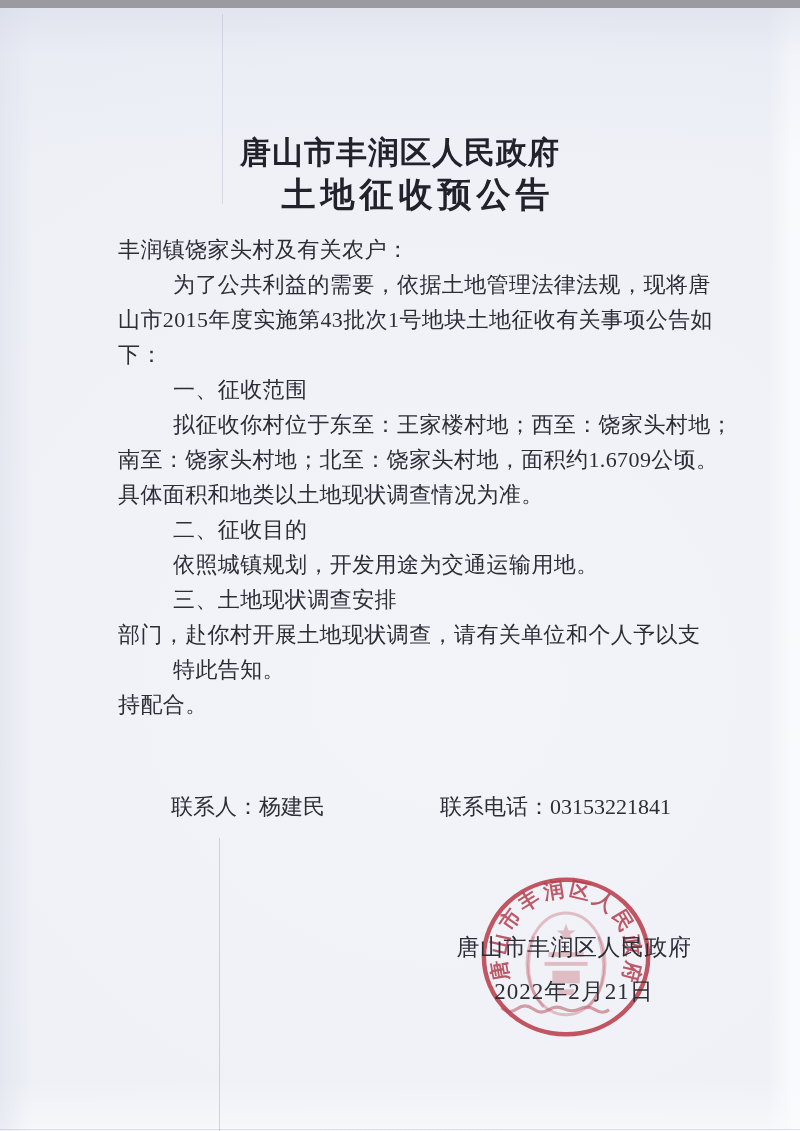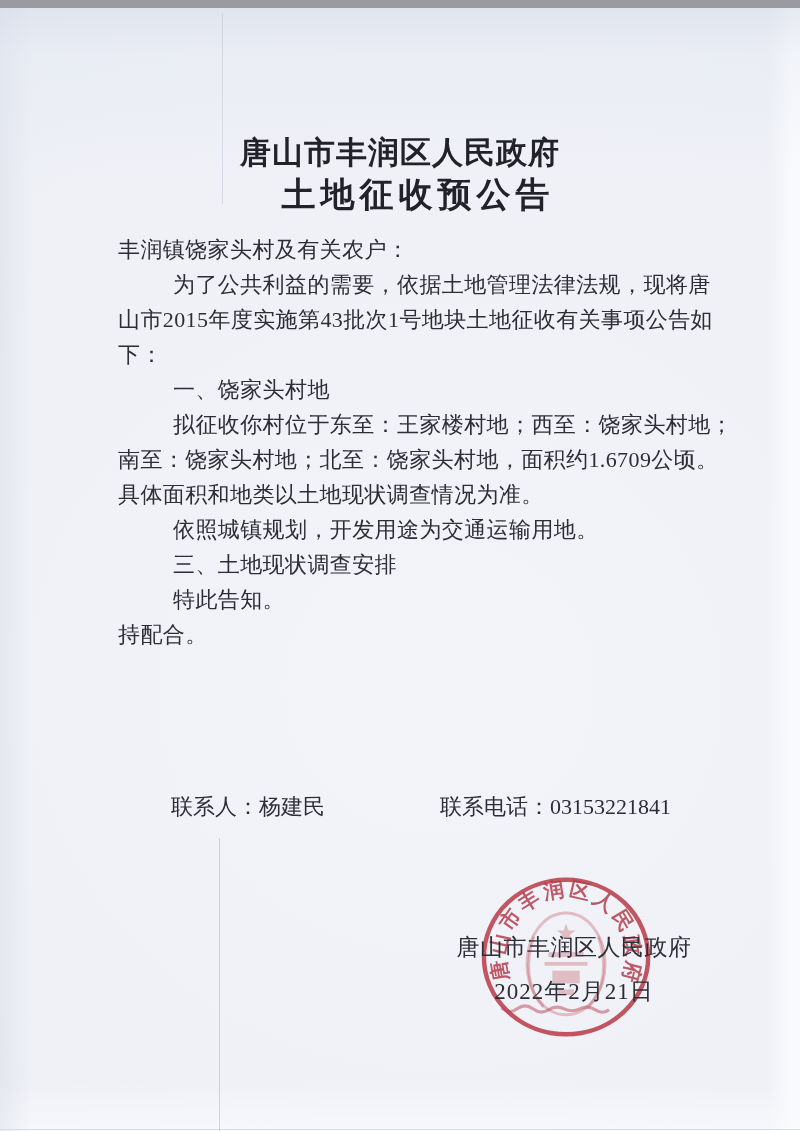--- a/index.html
+++ b/index.html
@@ -62,26 +62,28 @@
   <div class="edge-line-bottom"></div>
 
   <div class="title l1">唐山市丰润区人民政府</div>
   <div class="title l2">土地征收预公告</div>
 
   <div class="body-text">
       <div class="bline">丰润镇饶家头村及有关农户：</div>
       <div class="bline ind">为了公共利益的需要，依据土地管理法律法规，现将唐</div>
       <div class="bline">山市2015年度实施第43批次1号地块土地征收有关事项公告如</div>
       <div class="bline">下：</div>
-      <div class="bline ind">一、饶家头村地</div>
+      <div class="bline ind">一、征收范围</div>
       <div class="bline ind">拟征收你村位于东至：王家楼村地；西至：饶家头村地；</div>
       <div class="bline">南至：饶家头村地；北至：饶家头村地，面积约1.6709公顷。</div>
       <div class="bline">具体面积和地类以土地现状调查情况为准。</div>
+      <div class="bline ind">二、征收目的</div>
       <div class="bline ind">依照城镇规划，开发用途为交通运输用地。</div>
       <div class="bline ind">三、土地现状调查安排</div>
+      <div class="bline">部门，赴你村开展土地现状调查，请有关单位和个人予以支</div>
       <div class="bline ind">特此告知。</div>
       <div class="bline">持配合。</div>
     </div>
 
   <div class="contact">
     <span class="person">联系人：杨建民</span>
     <span class="phone">联系电话：03153221841</span>
   </div>
 
   <div class="seal">

